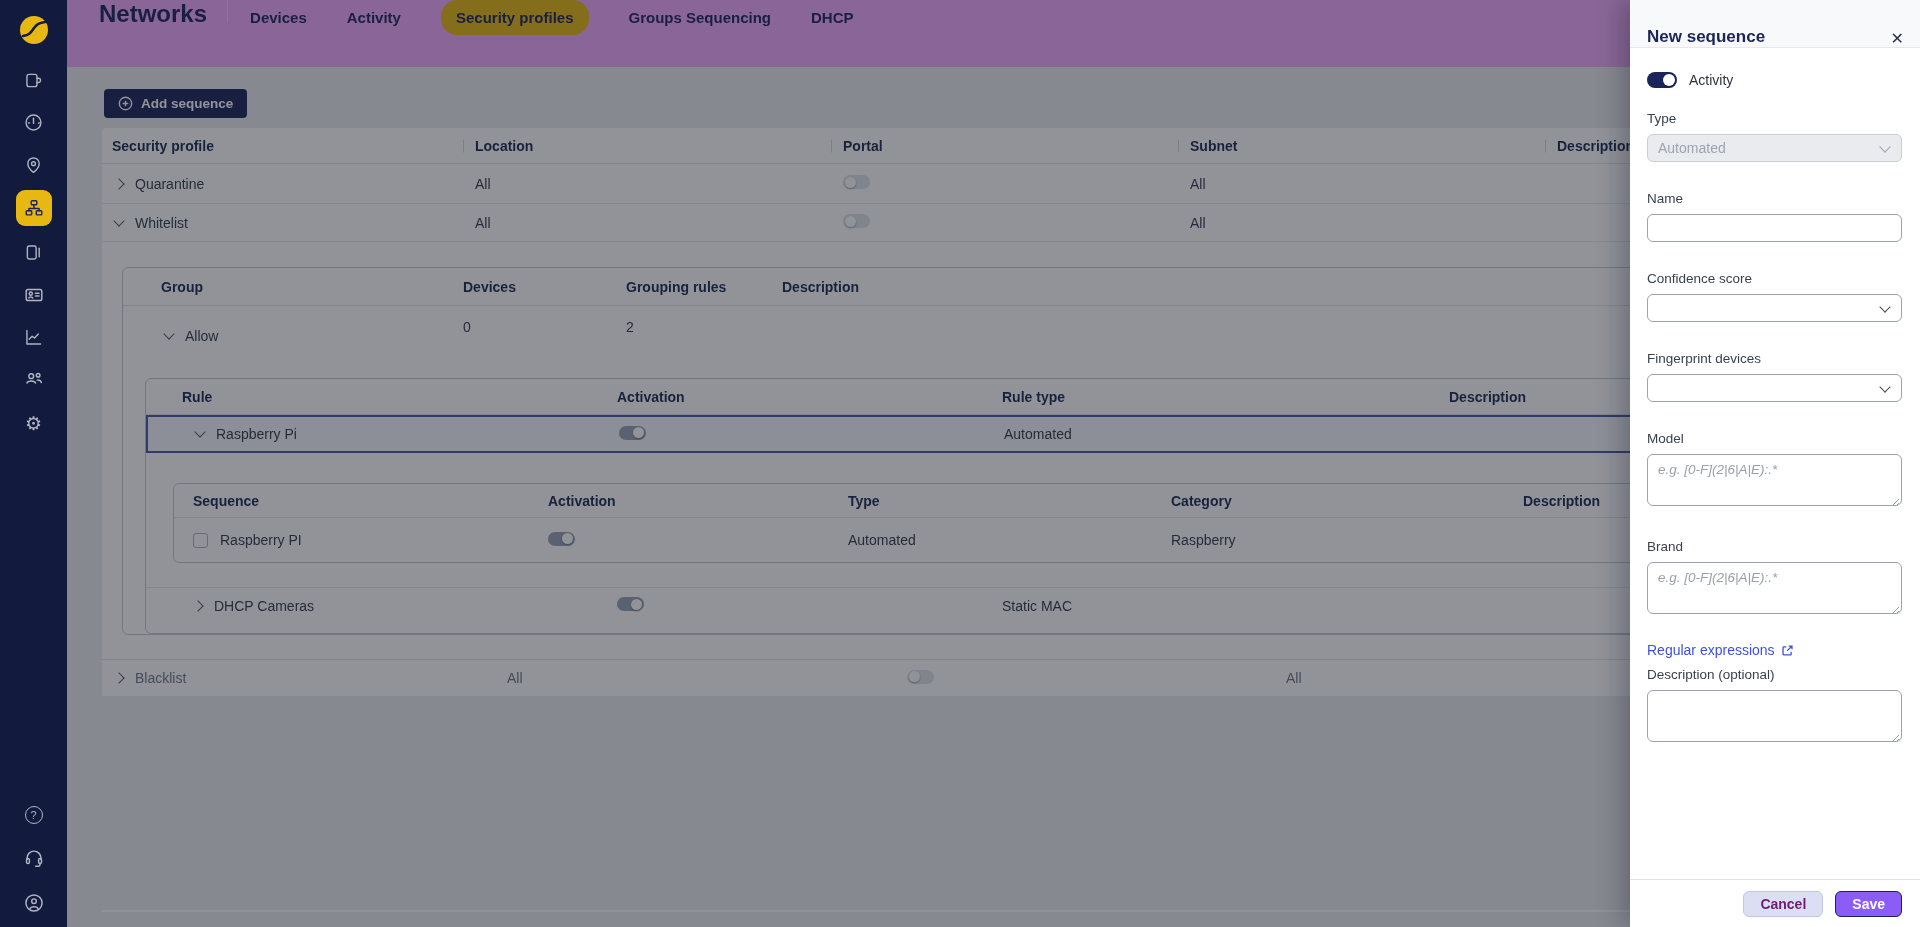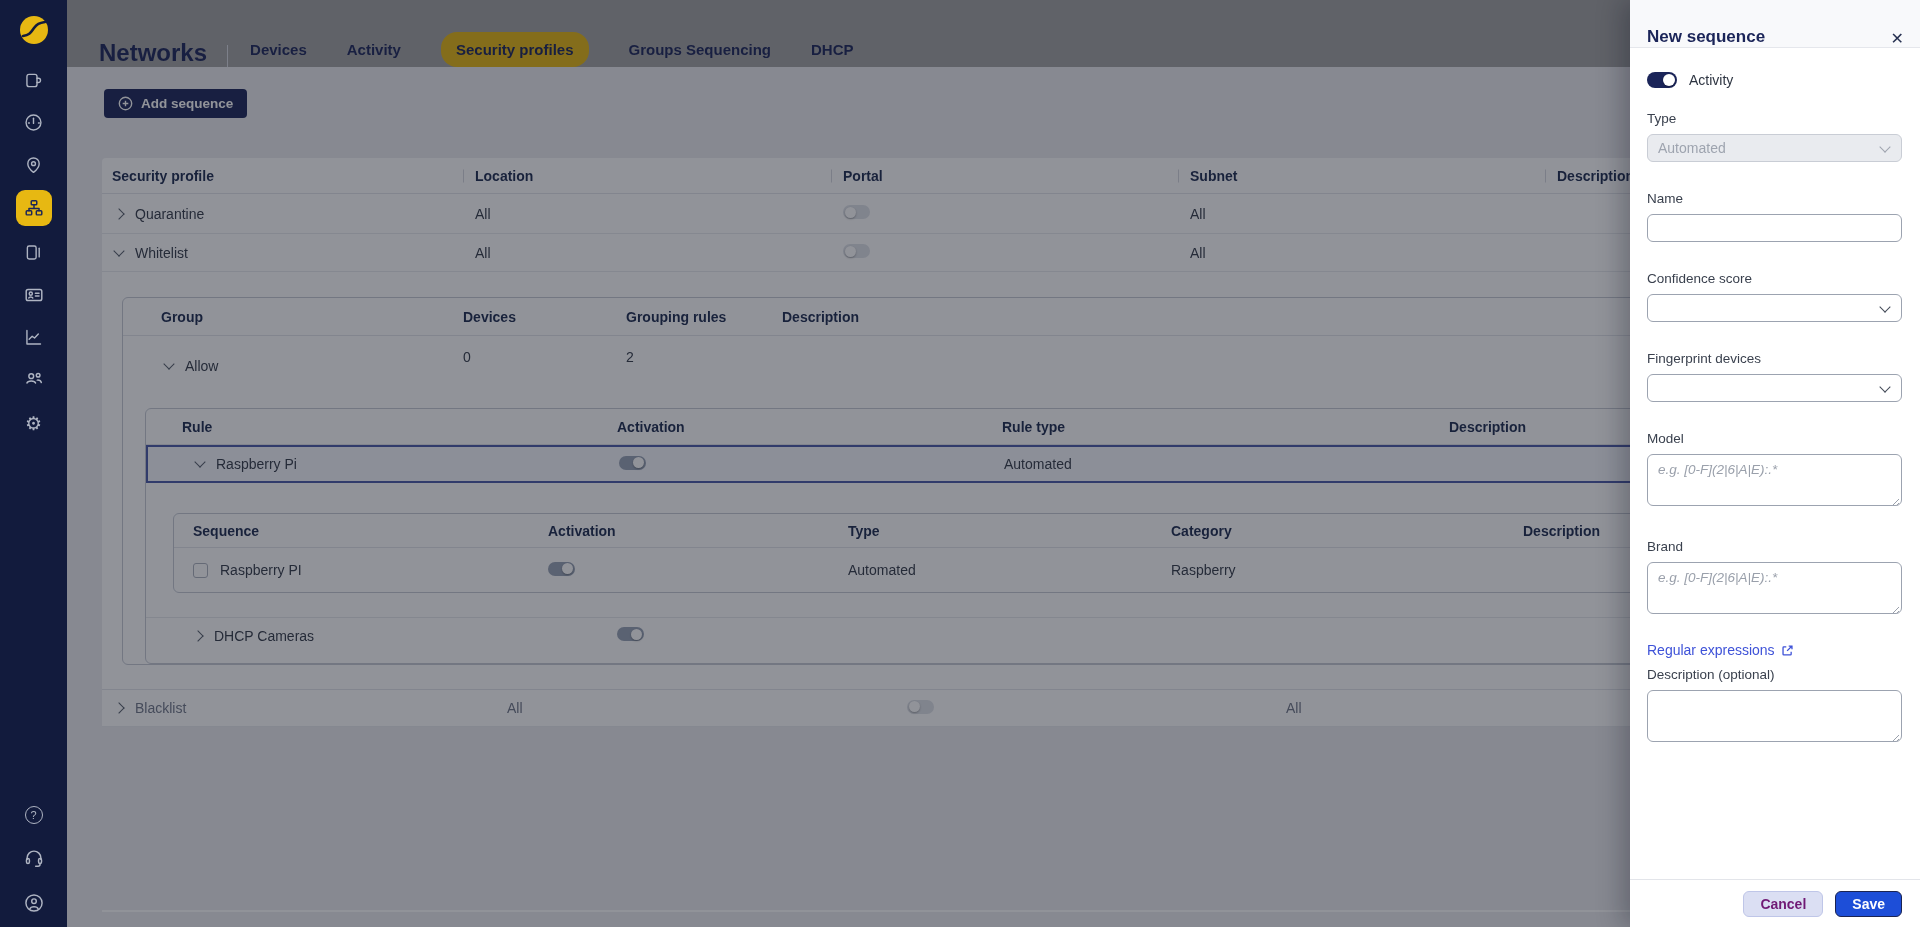--- a/index.html
+++ b/index.html
@@ -13,36 +13,36 @@
                width:36px; height:36px; display:flex; align-items:center; justify-content:center;
                color:#AEB4C2; cursor:pointer; }
   .side-icon svg { stroke:#AEB4C2; fill:none; stroke-width:1.6; stroke-linecap:round; stroke-linejoin:round; }
   .side-icon.active { background:#E7B812; border-radius:9px; }
   .side-icon.active svg { stroke:#1B2559; }
   .glyph { font-size:19px; line-height:1; color:#AEB4C2; }
   .help-ring { width:18px; height:18px; border:1.6px solid #AEB4C2; border-radius:50%;
                display:flex; align-items:center; justify-content:center; font-size:11px; color:#AEB4C2; }
 
   
-  .topbar { position:absolute; left:67px; top:0; right:8px; height:67px; background:#a3a3a3;
-            display:flex; align-items:flex-end; }
+  .topbar { position:absolute; left:67px; top:0; right:8px; height:67px; background:#f0abfc;
+            display:flex; align-items:flex-start; }
   .app-title { font-size:24px; font-weight:700; color:#1B2559; margin-left:32px; }
   .title-div { width:1px; height:22px; background:#D9DCE2; margin:0 22px 0 20px; }
   .tabs { display:flex; align-items:center; gap:40px; }
   .tab { font-size:15px; font-weight:600; color:#1B2559; cursor:pointer; white-space:nowrap; }
   .tab.active { background:#E7B812; padding:9px 15px; border-radius:16px; }
 
   
   .add-btn { position:absolute; left:104px; top:89px; height:29px; padding:0 14px;
              background:#1B2559; color:#fff; border:none; border-radius:4px;
              font-size:13.5px; font-weight:600; font-family:inherit;
              display:flex; align-items:center; gap:8px; cursor:pointer; }
   .add-btn svg { stroke:#fff; fill:none; stroke-width:1.5; }
 
-  .ptable { position:absolute; left:102px; top:158px; width:1803px; background:#fff;
+  .ptable { position:absolute; left:102px; top:128px; width:1803px; background:#fff;
             border-radius:4px 4px 0 0; font-size:14px; }
   .grid-p { display:grid; grid-template-columns:361px 368px 347px 367px 1fr; align-items:center; }
   .grid-g { display:grid; grid-template-columns:328px 163px 156px 1fr; align-items:center; }
   .grid-r { display:grid; grid-template-columns:459px 385px 447px 1fr; align-items:center; }
   .grid-s { display:grid; grid-template-columns:362px 300px 323px 352px 1fr; align-items:center; }
   .cell { padding-left:12px; overflow:hidden; white-space:nowrap; }
   .thead { font-weight:700; color:#1C2A4F; border-bottom:1px solid #E3E5EA; }
   .thead .cell { position:relative; }
   .thead .cell:not(:first-child)::before { content:''; position:absolute; left:0; top:50%;
         transform:translateY(-50%); width:1px; height:13px; background:#D5D8DF; }
@@ -120,21 +120,21 @@
   .regex-link { display:inline-flex; align-items:center; gap:6px; margin-top:24px;
                 font-size:14px; color:#3E52D8; cursor:pointer; text-decoration:none; }
   .regex-link svg { stroke:#3E52D8; fill:none; stroke-width:1.6; }
   .desc-label { margin-top:8px; }
   .panel-foot { position:absolute; left:0; right:0; bottom:0; height:48px; background:#fff;
                 border-top:1px solid #E3E5EA; display:flex; align-items:center;
                 justify-content:flex-end; gap:12px; padding:0 18px; }
   .btn { height:26px; padding:0 16px; border-radius:6px; font-size:14px; font-weight:600;
          font-family:inherit; cursor:pointer; }
   .btn-cancel { background:#DBDFF3; border:1px solid #BFC6E8; color:#701a75; }
-  .btn-save { background:#1d4ed8; border:1px solid #1B2452; color:#fff; }
+  .btn-save { background:#8b5cf6; border:1px solid #1B2452; color:#fff; }
 </style>
 </head>
 <body>
 
 <nav class="sidebar">
   <div class="side-icon" style="top:30px">
     <svg width="34" height="34" viewBox="0 0 34 34" style="stroke:none">
       <circle cx="17" cy="17" r="14" fill="#E7B812"></circle>
       <path d="M6 23c7-1 8-4 11-8s5-5 11-6" fill="none" stroke="#121B3D" stroke-width="2.6"></path>
     </svg>
@@ -322,20 +322,21 @@
             <div class="cell"></div>
           </div>
         </div>
 
         <div class="grid-r h36 wyze-row">
           <div class="cell namecell pad-r">
               <span class="chev right"></span>
               <span>DHCP Cameras</span>
             </div>
           <div class="cell"><span class="tgl on"></span></div>
+          <div class="cell">Static MAC</div>
           <div class="cell"></div>
         </div>
       </div>
     </div>
   </div>
 
   <div class="grid-p h38 bl-row muted">
     <div class="cell namecell pad-p">
         <span class="chev right"></span>
         <span>Blacklist</span>

